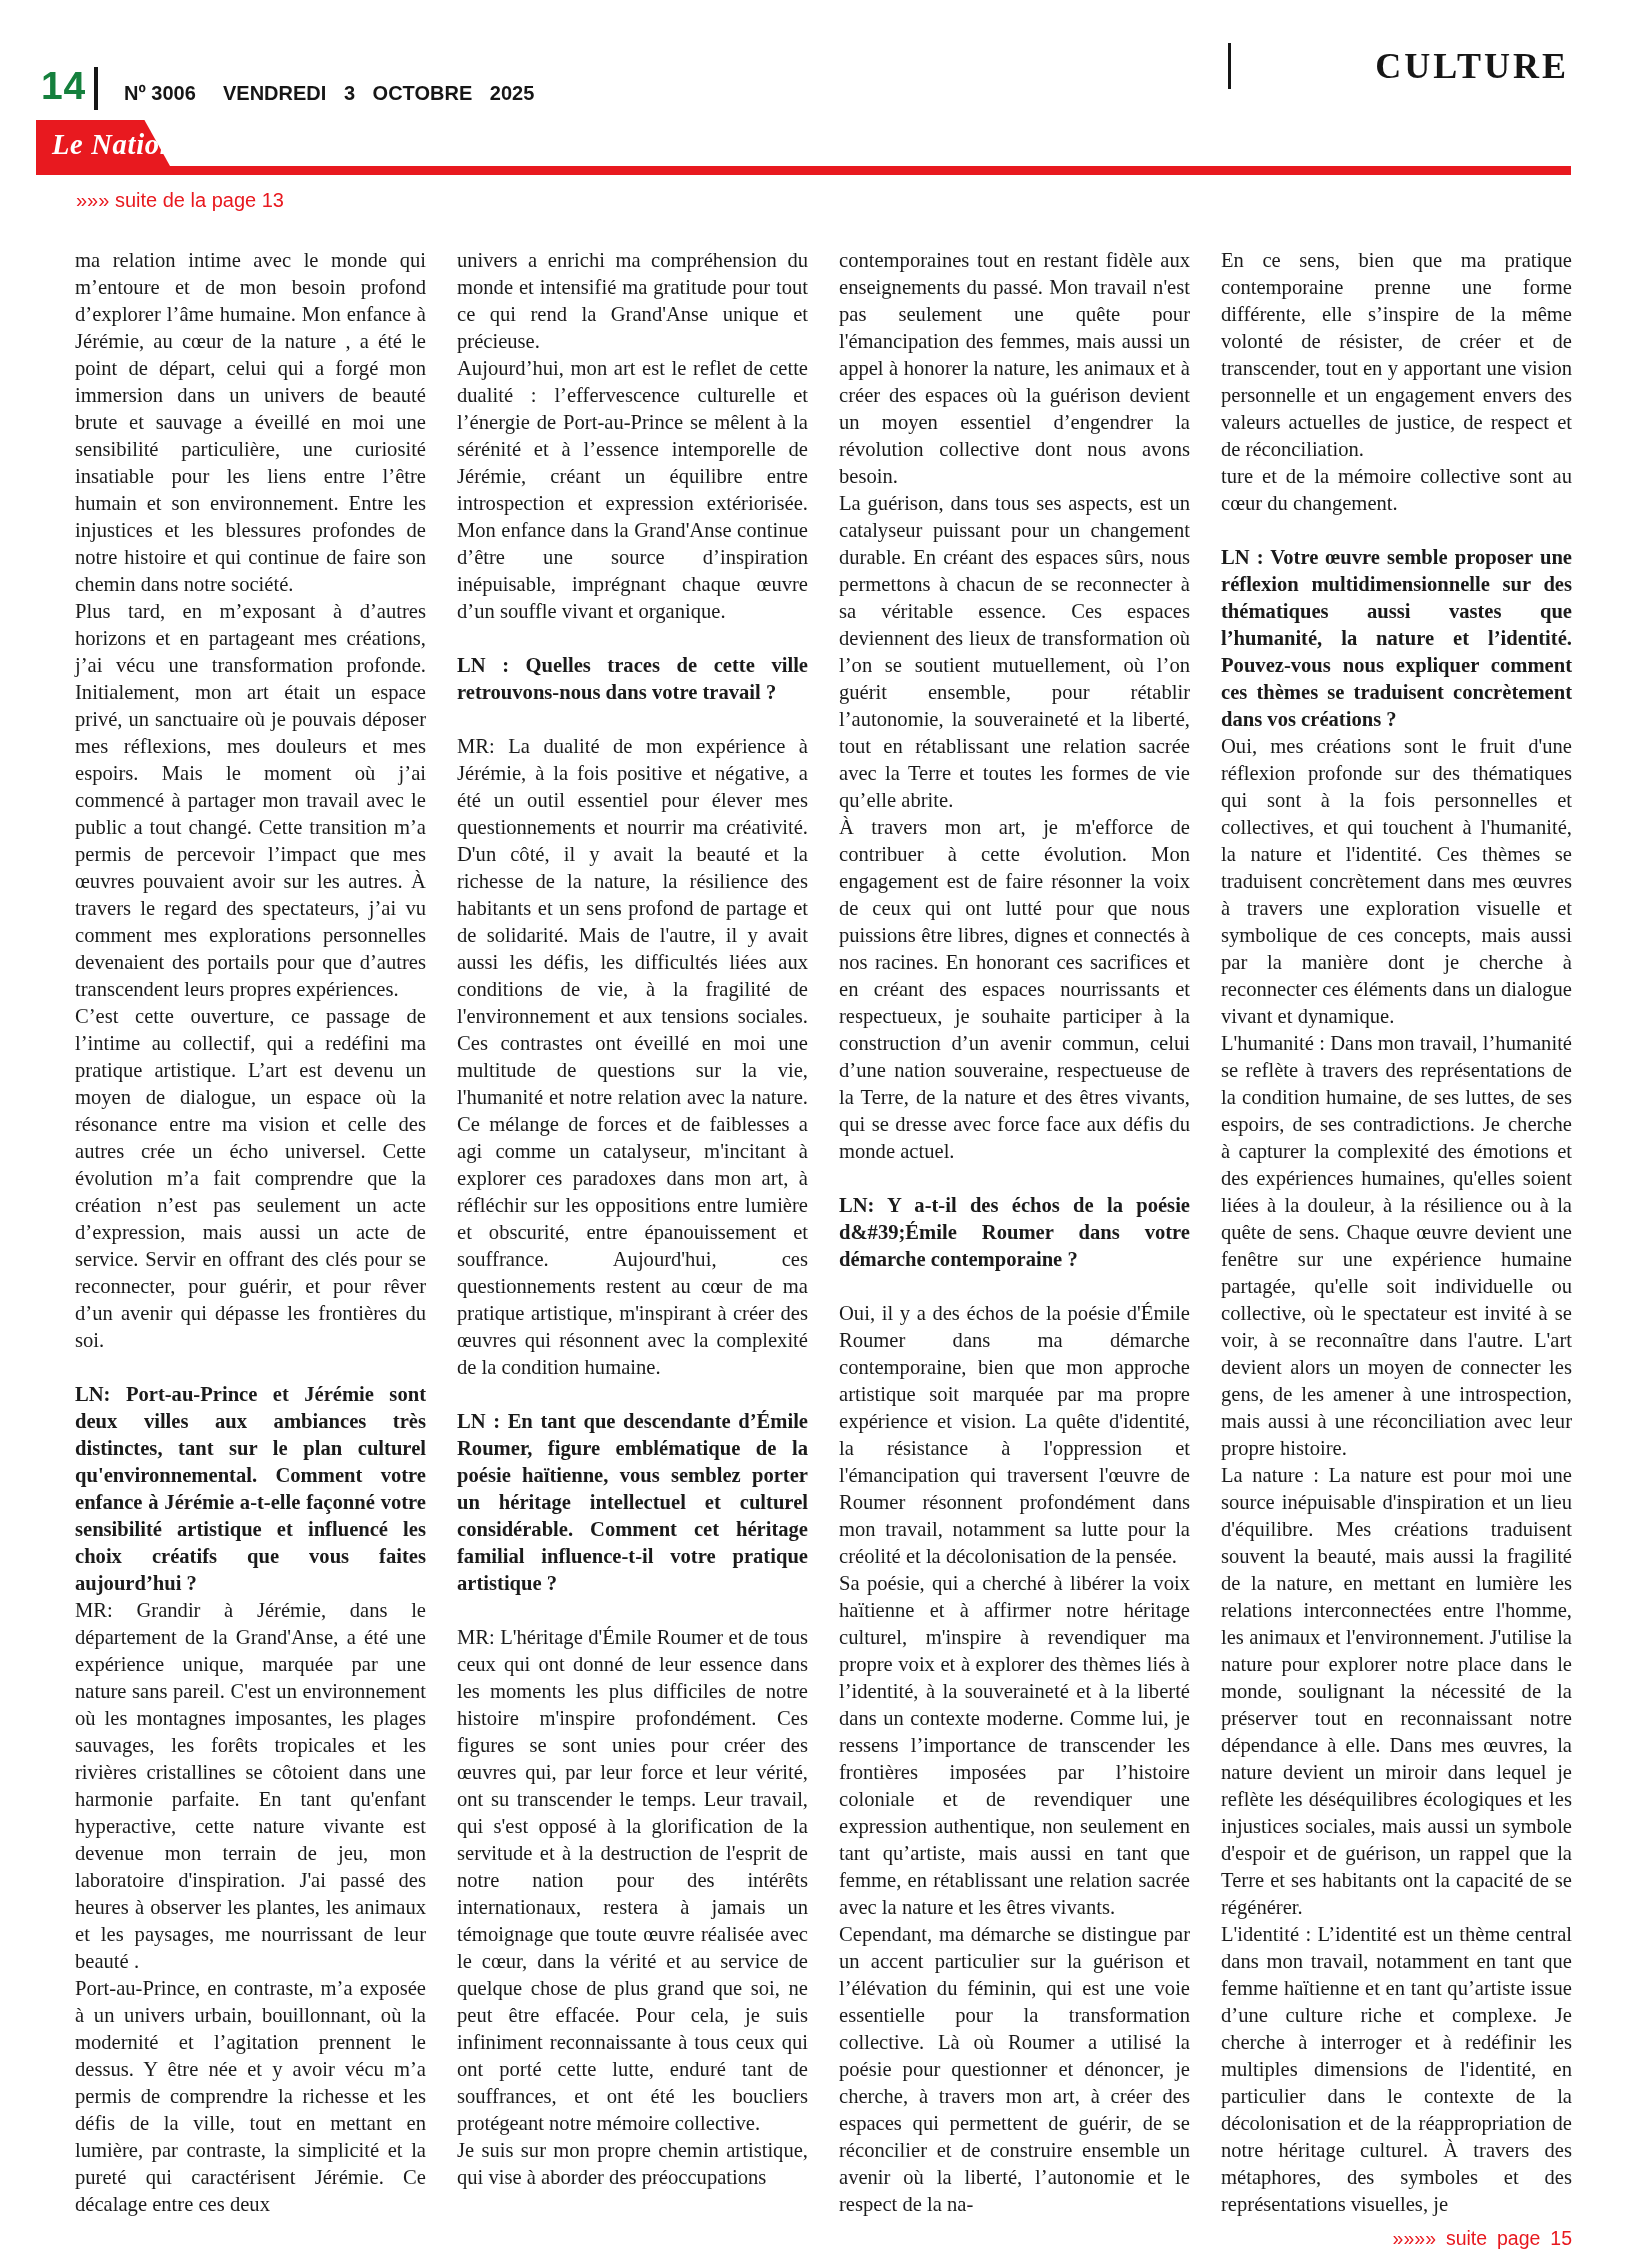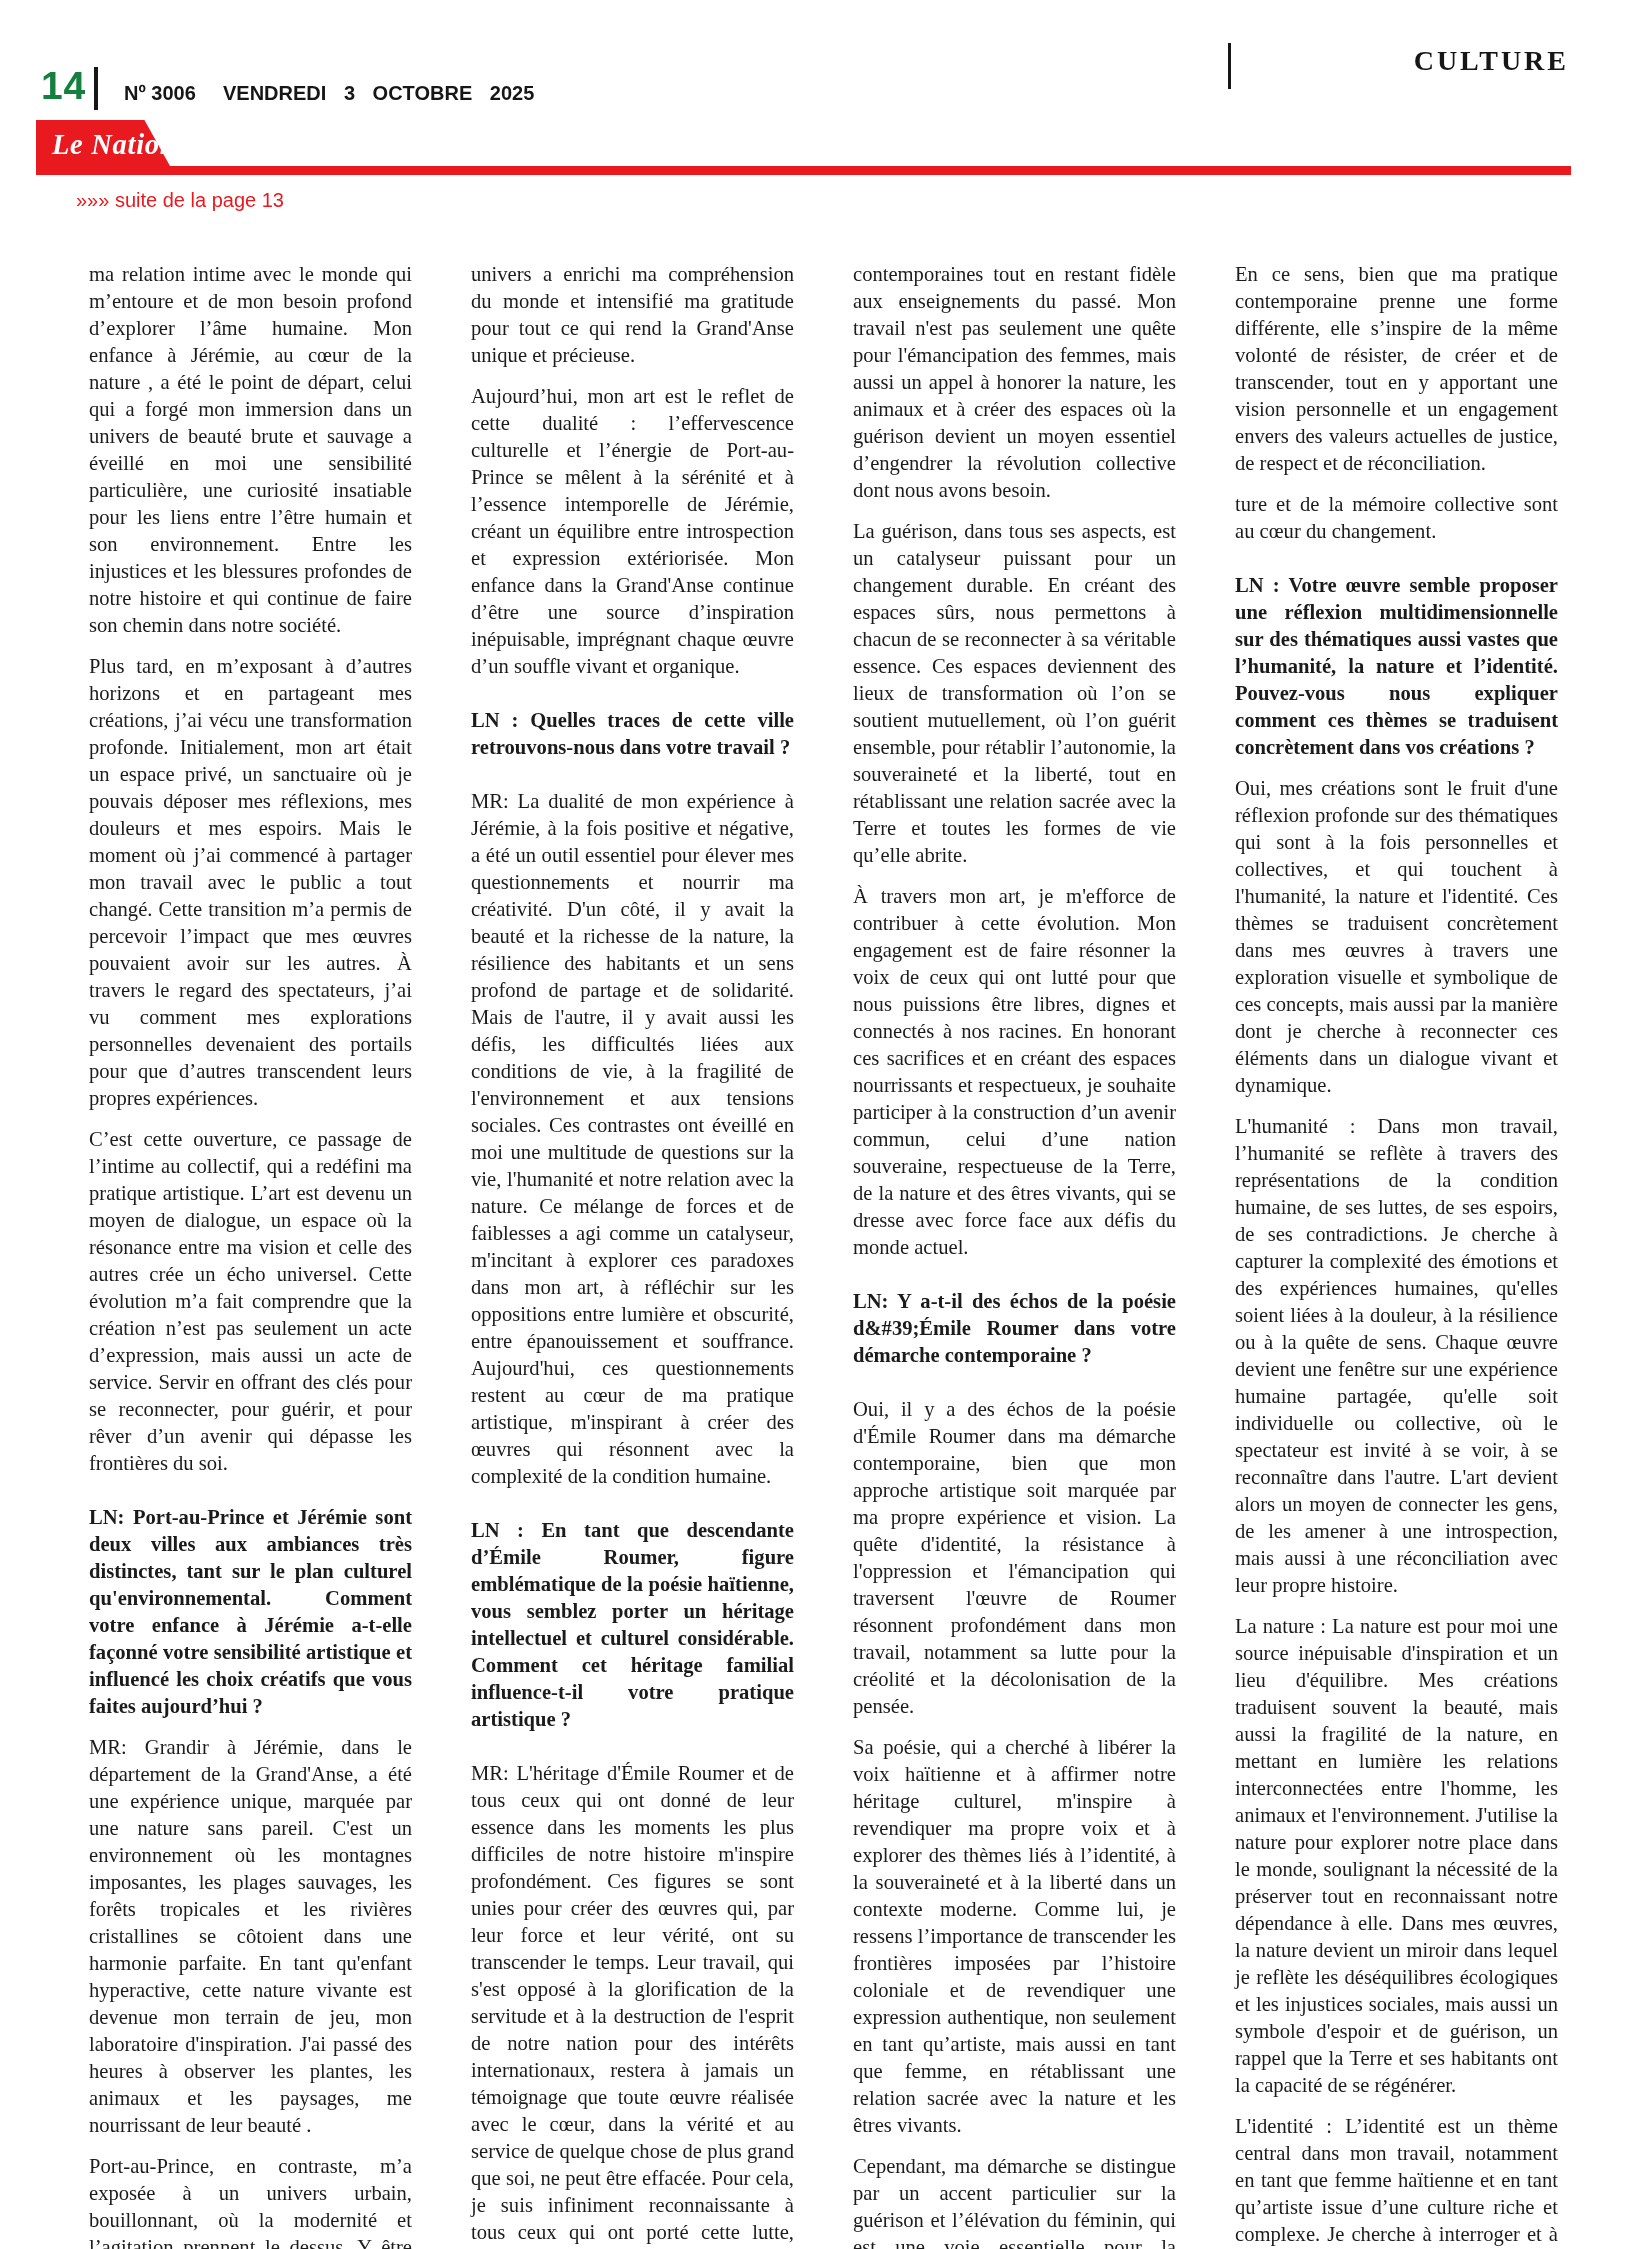--- a/index.html
+++ b/index.html
@@ -20,21 +20,21 @@
   }
   .edition-date{
     position:absolute;left:217px;top:82px;
     font-family:"Liberation Sans",sans-serif;font-weight:bold;font-size:20px;color:#161616;
     word-spacing:12px;
     margin-left:6px;
   }
   .culture-bar{position:absolute;left:1228px;top:43px;width:3px;height:46px;background:#161616;}
   .section-label{
     position:absolute;right:81px;top:45px;
-    font-family:"Liberation Serif",serif;font-weight:bold;font-size:28px;color:#161616;
+    font-family:"Liberation Serif",serif;font-weight:bold;font-size:36px;color:#161616;
     letter-spacing:3px;
   }
   .masthead-strip{position:absolute;left:36px;top:166px;width:1535px;height:9px;}
   .masthead-block{
     position:absolute;left:36px;top:120px;width:139px;height:55px;
     -webkit-clip-path:polygon(0 0,78% 0,100% 100%,0 100%);
     clip-path:polygon(0 0,78% 0,100% 100%,0 100%);
   }
   .masthead-title{
     position:absolute;left:52px;top:129px;
@@ -45,21 +45,21 @@
   .continuation-top{
     position:absolute;left:76px;top:189px;
     font-family:"Liberation Sans",sans-serif;font-size:20px;font-weight:normal;
   }
   
   .columns{
     position:absolute;left:75px;top:247px;width:1497px;
     display:flex;gap:31px;align-items:flex-start;
   }
   .col{flex:1 1 0;min-width:0;}
-  .col p{margin:14px;font-size:20.6px;line-height:27px;text-align:justify;}
+  .col p{margin:0;font-size:20.6px;line-height:27px;text-align:justify;}
   .col p.question{font-weight:bold;}
   .col p.gap{margin-top:27px;}
   .col p.continuation{
     font-family:"Liberation Sans",sans-serif;font-size:19.5px;line-height:25.5px;
     text-align:right;margin-top:7.5px;word-spacing:4.5px;
   }
 </style>
 </head>
 <body>
 

